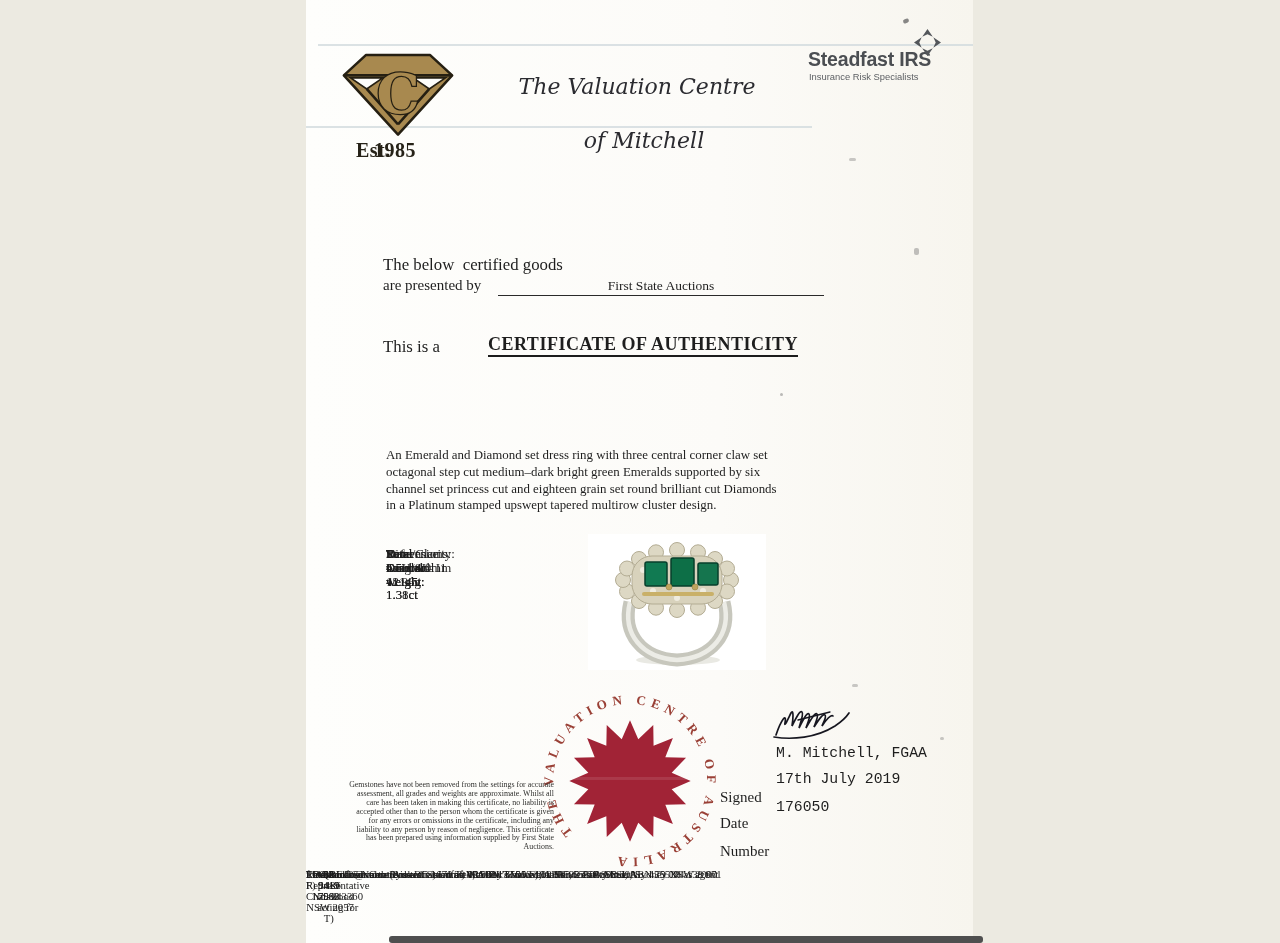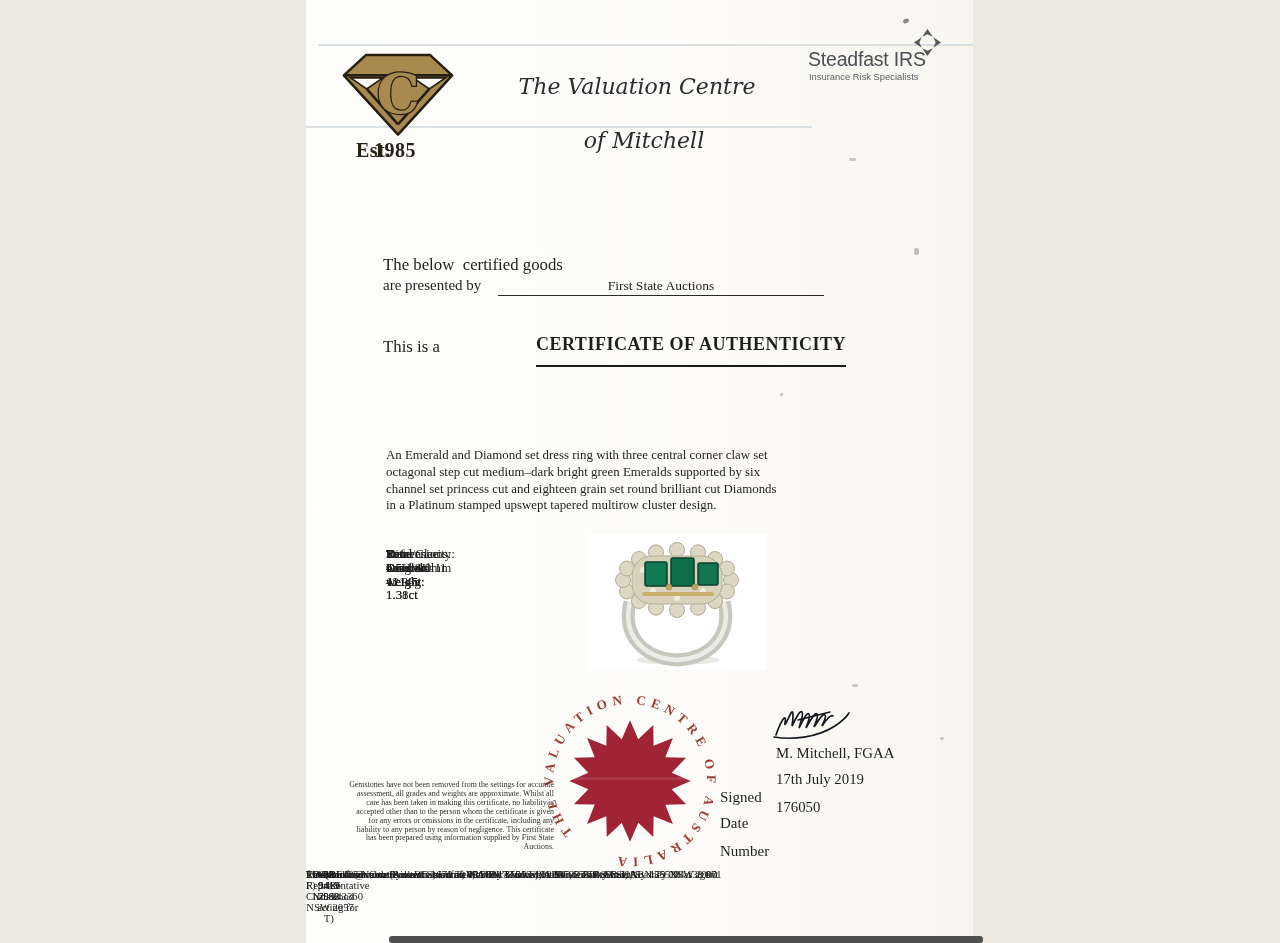--- a/index.html
+++ b/index.html
@@ -21,34 +21,34 @@
   
   .logo-svg{left:24px;top:50px;width:136px;height:88px;}
   .est-line{left:50px;top:139px;font-weight:bold;font-size:20px;letter-spacing:.5px;color:#262218;white-space:pre;}
   .est-line .yr{margin-left:18px;}
   .script-title{
     font-family:"DejaVu Serif", serif;font-style:italic;font-weight:500;
     color:#2b2b30;font-size:22px;white-space:nowrap;transform:translateX(-50%);
   }
   .t1{left:331px;top:74px;}
   .t2{left:338px;top:128px;}
-  .sf-name{left:502px;top:48px;font-family:"Liberation Sans",sans-serif;font-weight:normal;font-size:19.5px;color:#4b4e52;letter-spacing:-.2px;}
+  .sf-name{left:502px;top:48px;font-family:"Liberation Sans",sans-serif;font-weight:bold;font-size:19.5px;color:#4b4e52;letter-spacing:-.2px;}
   .sf-tag{left:503px;top:71px;font-family:"Liberation Sans",sans-serif;font-size:9.4px;color:#5c5f63;}
   .sf-icon{left:608px;top:29px;width:27px;height:27px;}
 
   
   .p-line1{left:77px;top:255px;font-size:16.8px;white-space:pre;}
   .p-line2{left:77px;top:277px;font-size:15px;}
   .p-underline{left:192px;top:295px;width:326px;border-top:1.4px solid #2a2a2a;}
   .p-presenter{left:192px;top:278px;width:326px;text-align:center;font-size:13.5px;}
 
   
   .c-intro{left:77px;top:337px;font-size:16.8px;}
   .c-heading{left:182px;top:334px;font-size:18px;font-weight:bold;letter-spacing:.5px;
-    border-bottom:2px solid #1c1c1c;padding-bottom:10px;white-space:nowrap;margin-left:48px;}
+    border-bottom:2px solid #1c1c1c;padding-bottom:0;white-space:nowrap;}
 
   
   .desc{left:80px;top:447px;width:394px;font-size:12.9px;line-height:16.8px;margin:0;}
   .specs{left:80px;top:548px;font-size:12.9px;line-height:13.8px;}
   .specs div{position:static;}
 
   
   .ring{left:282px;top:534px;width:178px;height:136px;background:#fff;}
   .ring svg{position:absolute;left:0;top:0;width:100%;height:100%;}
 
@@ -56,21 +56,21 @@
   .seal{left:237px;top:694px;width:174px;height:174px;}
   .seal svg{position:absolute;left:0;top:0;width:100%;height:100%;}
   .seal-text{font-family:"Liberation Serif",serif;font-size:13px;font-weight:bold;letter-spacing:5px;fill:#9a4036;}
 
   
   .disclaimer{left:40px;top:781px;width:208px;font-size:7.9px;line-height:8.9px;color:#30302e;margin:0;text-align:right;}
 
   
   .sig-svg{left:466px;top:707px;width:90px;height:36px;}
   .sign-label{left:414px;font-size:15px;margin-top:44px;}
-  .sign-value{left:470px;font-size:14.8px;}
+  .sign-value{left:470px;font-size:14.8px;font-family:Liberation Mono, monospace;}
   .r1{top:745px;} .r2{top:771px;} .r3{top:799px;}
 
   
   .footer{left:0;top:869px;width:667px;text-align:center;font-size:10.7px;line-height:11.1px;color:#1b1b1b;}
   .footer div{position:static;white-space:pre-wrap;}
   .footer b{font-weight:normal;margin-left:12px;}
 
   
   .bottom-shadow{position:absolute;left:389px;top:936px;width:594px;height:7px;background:#4f4f4f;border-radius:3px;}
   .speck{position:absolute;background:#6a6a6a;border-radius:2px;}

